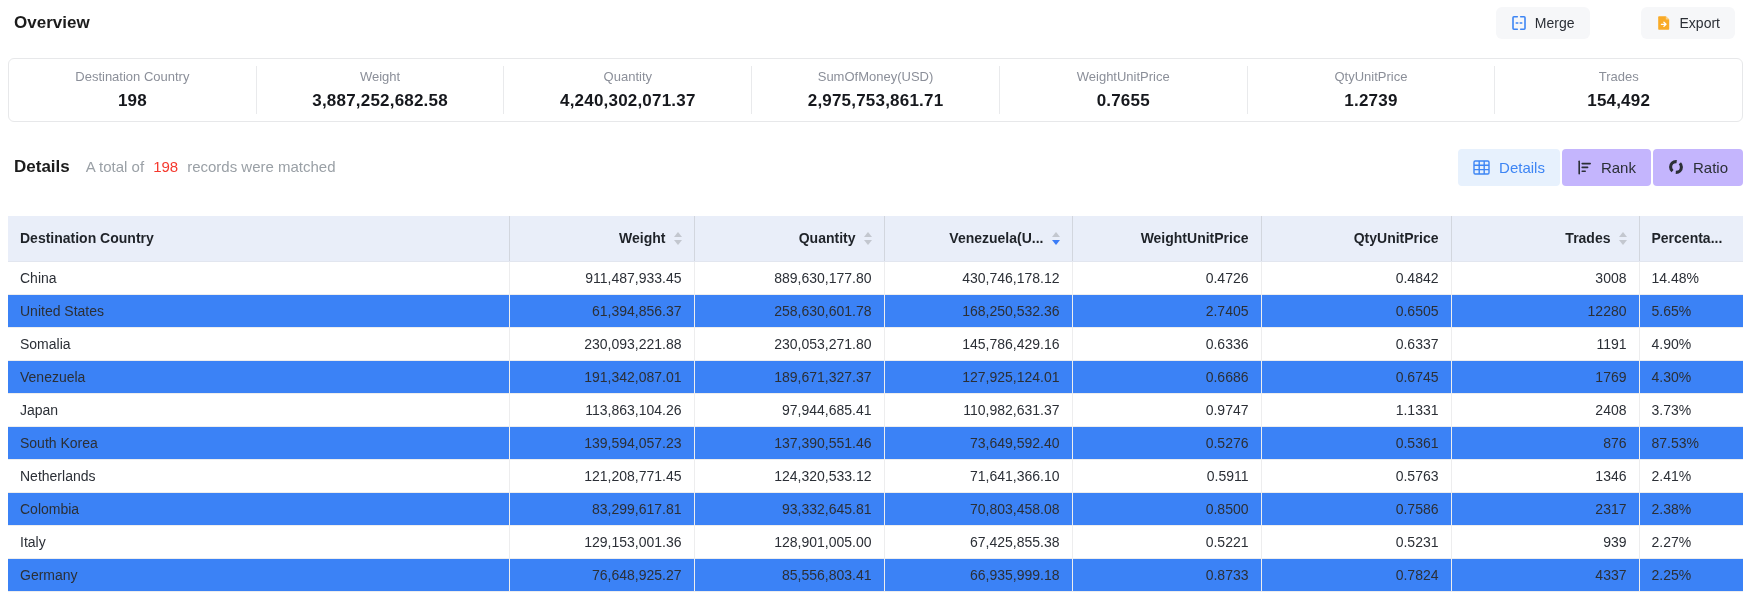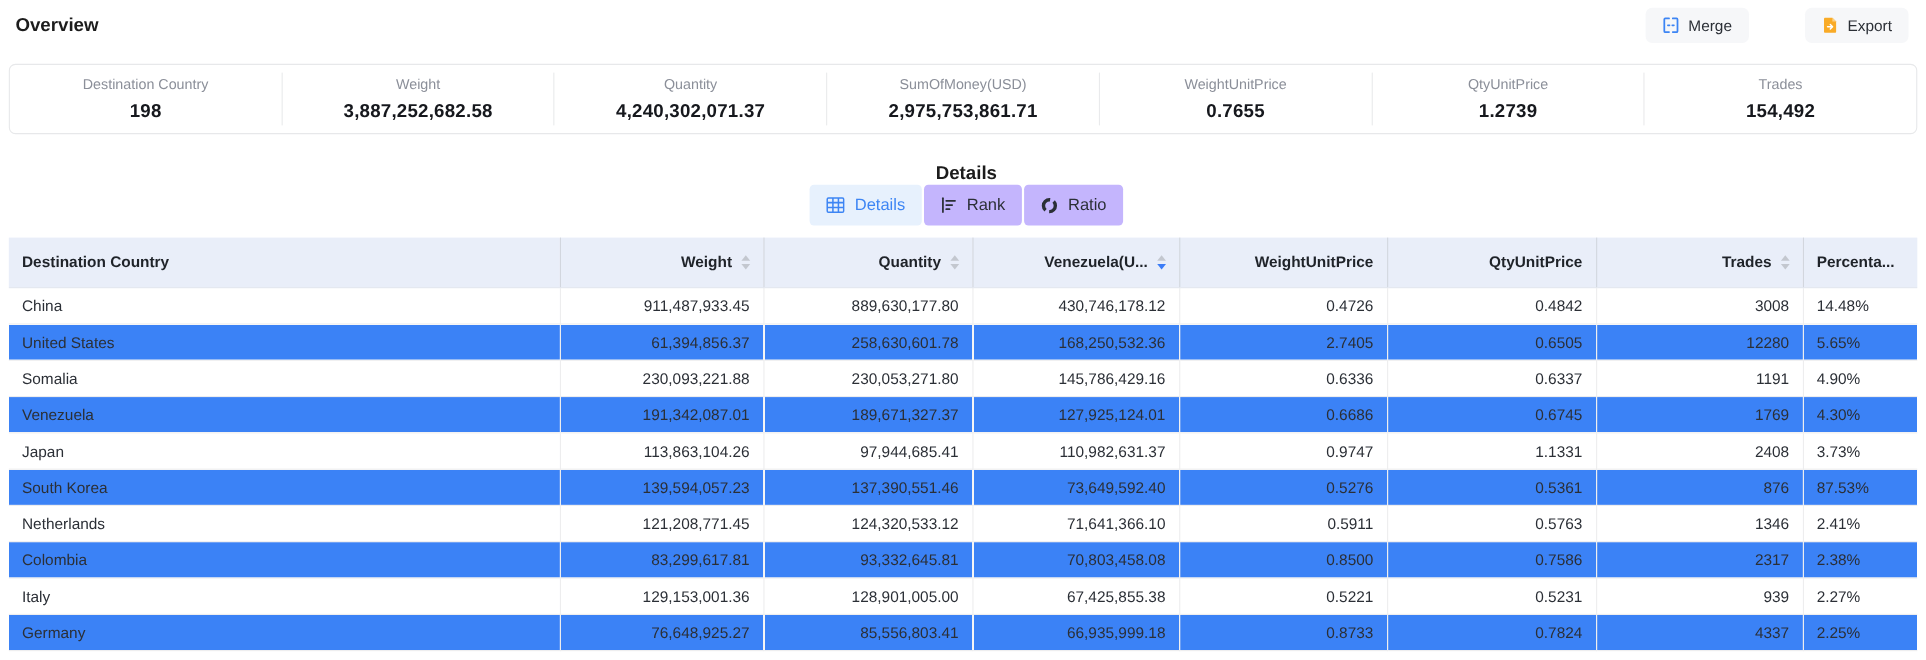--- a/index.html
+++ b/index.html
@@ -27,21 +27,21 @@
   .summary-card {
     margin-top: 18px; border: 1px solid #e7e8ea; border-radius: 6px;
     display: flex; align-items: center; height: 64px; background: #fff;
   }
   .summary-item { flex: 1; text-align: center; padding: 3px 0; }
   .summary-item + .summary-item { border-left: 1px solid #e9eaec; }
   .summary-label { font-size: 13px; color: #8b8f99; margin-bottom: 7px; }
   .summary-value { font-size: 17px; font-weight: bold; color: #16181d; letter-spacing: .2px; }
 
   
-  .details-bar { margin-top: 26px; display: flex; justify-content: space-between; align-items: center; height: 38px; padding-left: 6px; flex-direction: column; }
+  .details-bar { margin-top: 26px; display: flex; justify-content: space-between; align-items: center; height: 38px; padding-left: 6px; }
   .details-left { display: flex; align-items: baseline; }
   .details-title { font-size: 17px; font-weight: bold; color: #1c1c1c; }
   .details-subtitle { font-size: 15px; color: #9aa0a6; margin-left: 16px; }
   .count-red { color: #f5392e; margin: 0 9px; }
   .view-buttons { display: flex; gap: 2px; }
   .view-btn {
     display: inline-flex; align-items: center; gap: 9px;
     height: 37px; padding: 0 15px; background: #c4b5fd; border: none;
     border-radius: 4px; font-size: 15px; color: #2b2f36; cursor: pointer; font-family: inherit;
   }
@@ -126,20 +126,23 @@
      </div>
       <div class="summary-item">
        <div class="summary-label">Trades</div>
        <div class="summary-value">154,492</div>
      </div>
     </div>
 
   <div class="details-bar">
     <div class="details-left">
       <span class="details-title">Details</span>
+      <span class="details-subtitle">
+        <span>A total of</span><span class="count-red">198</span><span>records were matched</span>
+      </span>
     </div>
     <div class="view-buttons" id="view-buttons">
         <button class="view-btn active">
        <span class="icon">
             <svg width="17" height="15" viewBox="0 0 17 15" fill="none" stroke="currentColor" stroke-width="1.4">
               <rect x="1" y="1" width="15" height="13" rx="1.2"></rect>
               <path d="M1 5.2h15M1 9.6h15M6.2 1v13M11.2 1v13"></path>
             </svg>
           </span>
        <span>Details</span>

